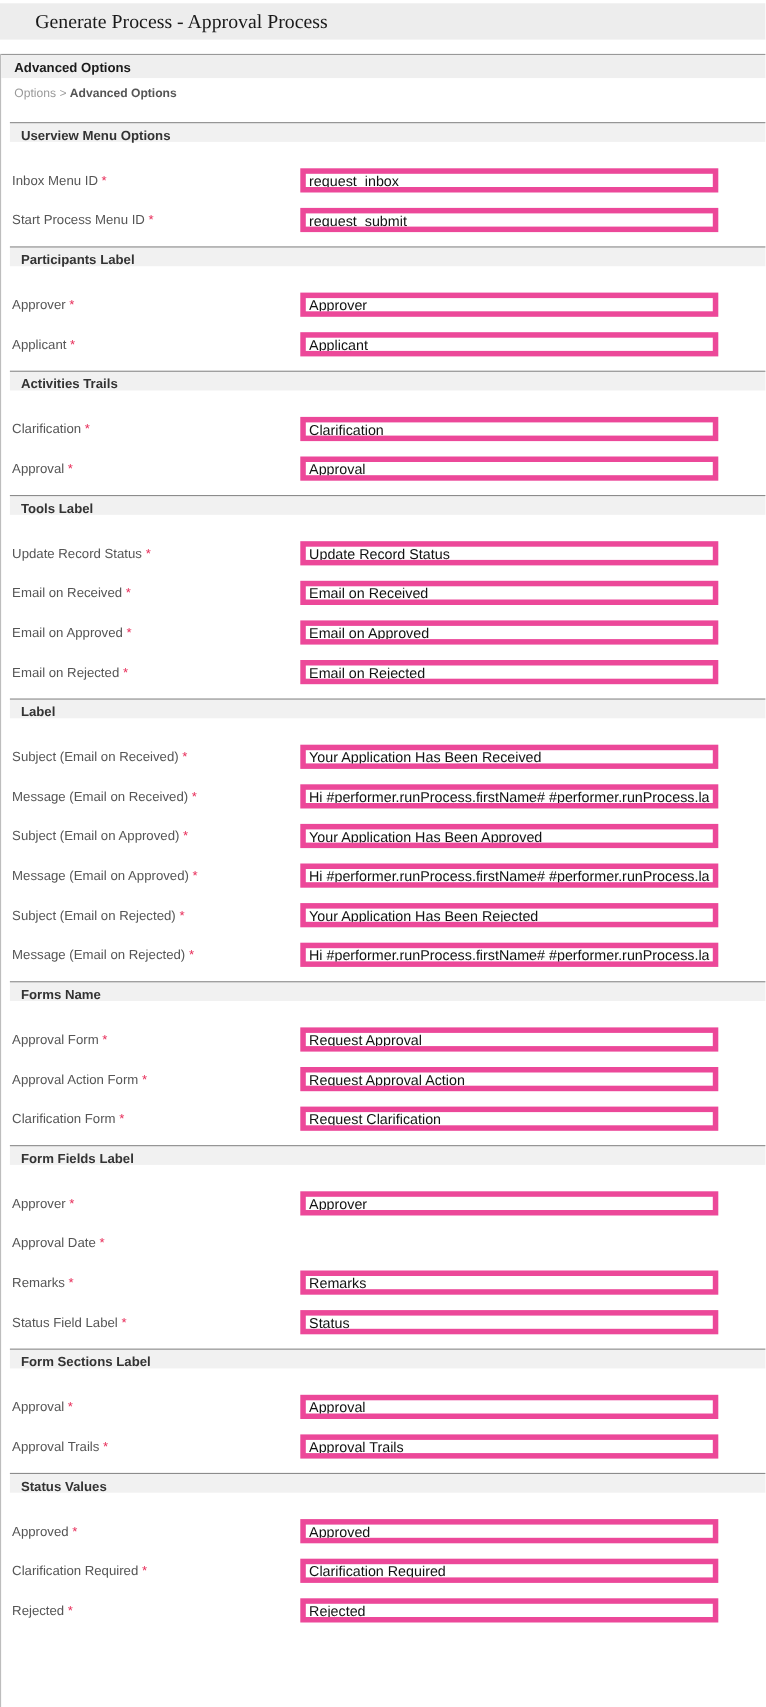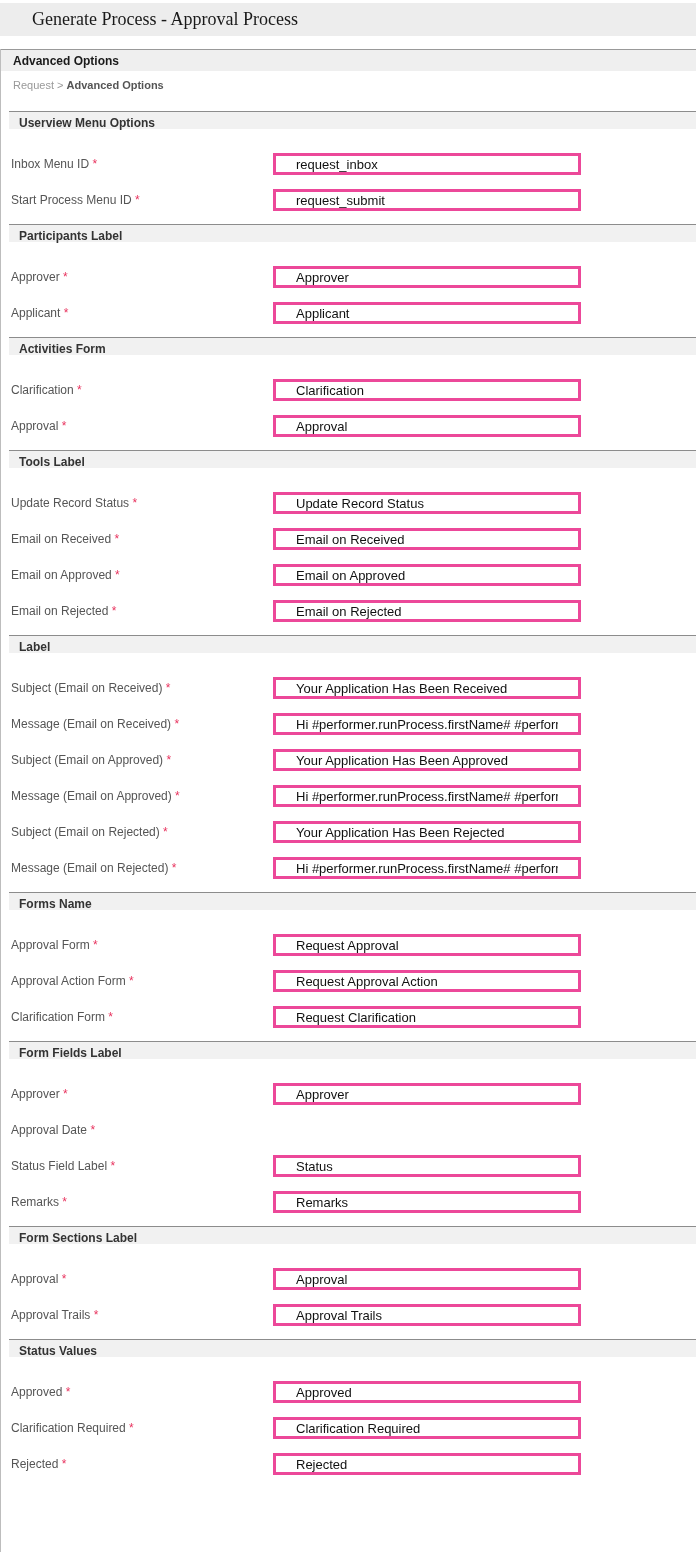--- a/index.html
+++ b/index.html
@@ -47,38 +47,38 @@
   .section-body { padding: 17px 0 6px 0; }
 
   .row { position: relative; height: 36px; }
   .row label {
     position: absolute; left: 10px; top: 50%; transform: translateY(-50%);
     font-size: 12px; color: #555555; white-space: nowrap; text-align: right;
   }
   .req { color: #e8335e; }
   .row input {
     position: absolute; left: 272px; top: 50%; transform: translateY(-50%);
-    width: 308px; height: 22px; border: 3px solid #ec4899; border-radius: 0;
-    padding: 0 20px; background: #ffffff;
+    width: 380px; height: 22px; border: 5px solid #ec4899; border-radius: 0;
+    padding: 0 3px; background: #ffffff;
     font-family: "Liberation Sans", sans-serif; font-size: 13px; color: #111111;
   }
 </style>
 </head>
 <body>
 
 <div class="titlebar">
   <h1>Generate Process - Approval Process</h1>
 </div>
 
 <div class="panel">
   <div class="panel-header">
     <span>Advanced Options</span>
   </div>
   <div class="breadcrumb">
-    <span class="crumb-parent">Request</span>
+    <span class="crumb-parent">Options</span>
     <span class="crumb-sep">&gt;</span>
     <span class="crumb-current">Advanced Options</span>
   </div>
 
   <div class="sections" id="sections-container">
       <section class="section">
         <div class="section-header">Userview Menu Options</div>
         <div class="section-body">
           <div class="row">
             <label>Inbox Menu ID <span class="req">*</span></label>
@@ -97,21 +97,21 @@
             <label>Approver <span class="req">*</span></label>
             <input type="text" value="Approver" style="">
           </div>
           <div class="row">
             <label>Applicant <span class="req">*</span></label>
             <input type="text" value="Applicant" style="">
           </div>
         </div>
       </section>
       <section class="section">
-        <div class="section-header">Activities Form</div>
+        <div class="section-header">Activities Trails</div>
         <div class="section-body">
           <div class="row">
             <label>Clarification <span class="req">*</span></label>
             <input type="text" value="Clarification" style="">
           </div>
           <div class="row">
             <label>Approval <span class="req">*</span></label>
             <input type="text" value="Approval" style="">
           </div>
         </div>
@@ -187,27 +187,27 @@
         <div class="section-header">Form Fields Label</div>
         <div class="section-body">
           <div class="row">
             <label>Approver <span class="req">*</span></label>
             <input type="text" value="Approver" style="">
           </div>
           <div class="row">
             <label>Approval Date <span class="req">*</span></label>
           </div>
           <div class="row">
+            <label>Remarks <span class="req">*</span></label>
+            <input type="text" value="Remarks" style="">
+          </div>
+          <div class="row">
             <label>Status Field Label <span class="req">*</span></label>
             <input type="text" value="Status" style="">
           </div>
-          <div class="row">
-            <label>Remarks <span class="req">*</span></label>
-            <input type="text" value="Remarks" style="">
-          </div>
         </div>
       </section>
       <section class="section">
         <div class="section-header">Form Sections Label</div>
         <div class="section-body">
           <div class="row">
             <label>Approval <span class="req">*</span></label>
             <input type="text" value="Approval" style="">
           </div>
           <div class="row">

